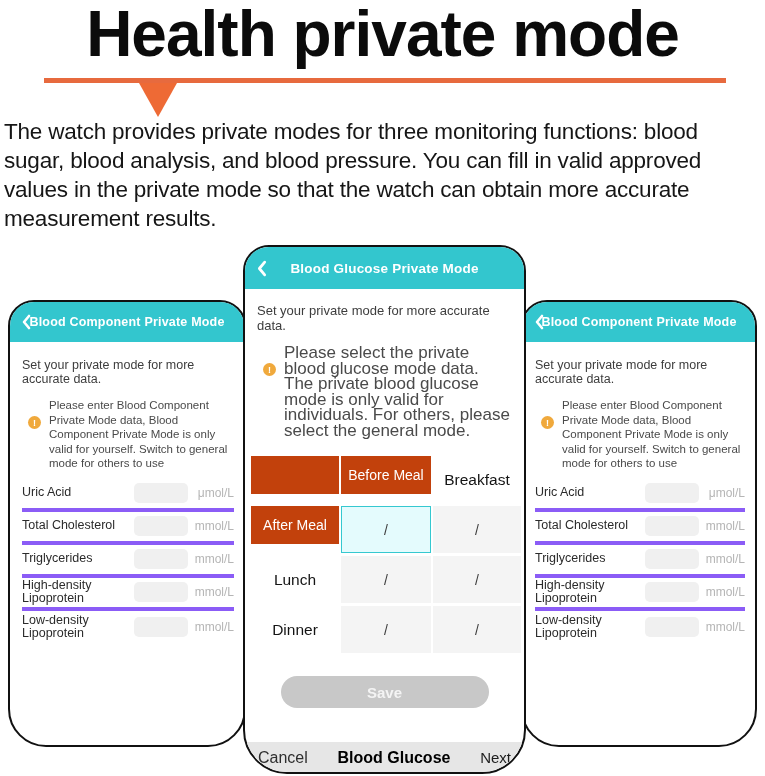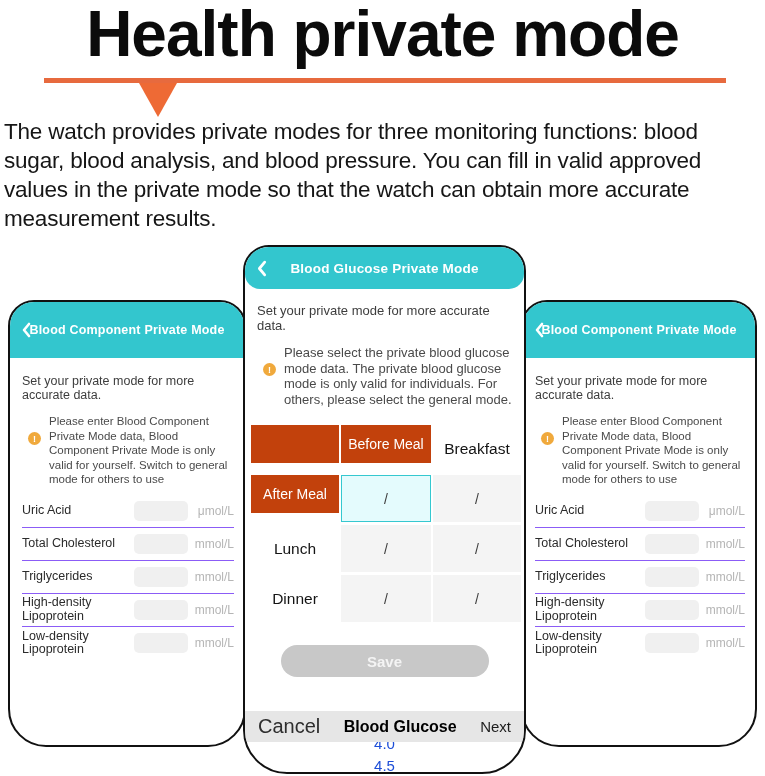--- a/index.html
+++ b/index.html
@@ -16,57 +16,57 @@
   .hero-desc { margin:34px 0 0 4px; width:736px; font-size:22.5px; line-height:29px; letter-spacing:-0.2px; color:#161616; }
 
   
   .phones { position:absolute; left:0; top:245px; width:765px; height:531px; }
   .phone { position:absolute; background:#fff; border:2px solid #111; overflow:hidden; }
   .phone-side { top:55px; width:238px; height:447px; border-radius:26px 26px 38px 38px; z-index:1; }
   .phone-left { left:8px; }
   .phone-right { left:521px; width:236px; }
   .phone-center { left:243px; top:0; width:283px; height:529px; border-radius:26px 26px 44px 44px; z-index:2; }
 
-  .app-header { position:relative; height:56px; background:#33c6ce; display:flex; align-items:center; justify-content:center; }
-  .phone-center .app-header { height:42px;border-radius:15px; }
+  .app-header { position:relative; height:40px; background:#33c6ce; display:flex; align-items:center; justify-content:center; }
+  .phone-center .app-header { height:42px; }
   .back-btn { position:absolute; left:11px; top:50%; transform:translateY(-50%); width:16px; height:16px; display:flex; align-items:center; }
   .app-title { color:#fff; font-weight:bold; font-size:12.5px; letter-spacing:0.2px; }
   .phone-center .app-title { font-size:13.5px; }
 
   .subtitle { margin:16px 12px 0 12px; font-size:12.5px; color:#3d3d3d; }
   .phone-center .subtitle { margin-top:14px; font-size:13px; }
 
   .note { display:flex; margin:12px 12px 0 18px; align-items:center; }
   .note-icon { flex:0 0 13px; width:13px; height:13px; margin-right:8px; border-radius:50%; background:#f0a93c; color:#fff;
     font-size:9px; font-weight:bold; display:flex; align-items:center; justify-content:center; align-self:flex-start; margin-top:18px; }
   .note-text { font-size:11.5px; line-height:14.5px; color:#4a4a4a; }
-  .phone-center .note-text { font-size:13px; line-height:15.5px; }
+  .phone-center .note-text { font-size:17px; line-height:15.5px; }
 
   
   .fields { margin:8px 10px 0 12px; }
-  .field-row { display:flex; align-items:center; min-height:33px; border-bottom:1px solid #8b5cf6; }
+  .field-row { display:flex; align-items:center; min-height:33px; border-bottom:4px solid #8b5cf6; }
   .field-row:last-child { border-bottom:none; }
   .field-label { flex:1; font-size:12.5px; line-height:13.5px; color:#2b2b2b; padding-right:4px; }
   .field-input { flex:0 0 54px; height:20px; background:#f0f0f0; border-radius:5px; }
   .field-unit { flex:0 0 46px; text-align:right; font-size:12px; color:#b5b5b5; }
 
   
   .bg-table { display:grid; grid-template-columns:88px 90px 88px; gap:3px 2px; margin:18px 6px 0 6px; }
   .t-cell { display:flex; align-items:center; justify-content:center; }
   .t-head { height:38px; background:#c2410c; color:#fff; font-size:14px; }
   .t-label { height:47px; background:#fff; font-size:15.5px; color:#141414; }
   .t-data { height:47px; background:#f4f4f4; font-size:14px; color:#3c3c3c; }
   .t-data.selected { background:#e4fbfd; border:1.5px solid #35c8d0; }
 
   .save-btn { margin:23px auto 0 auto; width:208px; height:32px; border-radius:16px; background:#c8c8c8; border:none;
     color:#f4f4f4; font-size:15px; font-weight:bold; display:flex; align-items:center; justify-content:center; font-family:inherit; }
 
   .picker-bar { position:relative; z-index:3; margin-top:34px; height:31px; background:#e6e6e6;
     display:flex; align-items:center; justify-content:space-between; padding:0 13px; }
-  .picker-cancel { font-size:20px; color:#2e2e2e; }
+  .picker-cancel { font-size:16px; color:#2e2e2e; }
   .picker-title { font-size:16px; font-weight:bold; color:#000; }
   .picker-next { font-size:15px; color:#1d1d1d; }
   .picker-values { position:relative; z-index:1; margin-top:-9px; text-align:center; }
   .picker-value { font-size:15px; line-height:22px; color:#1d4ed8; }
 </style>
 </head>
 <body>
 
 <div class="canvas">
 

